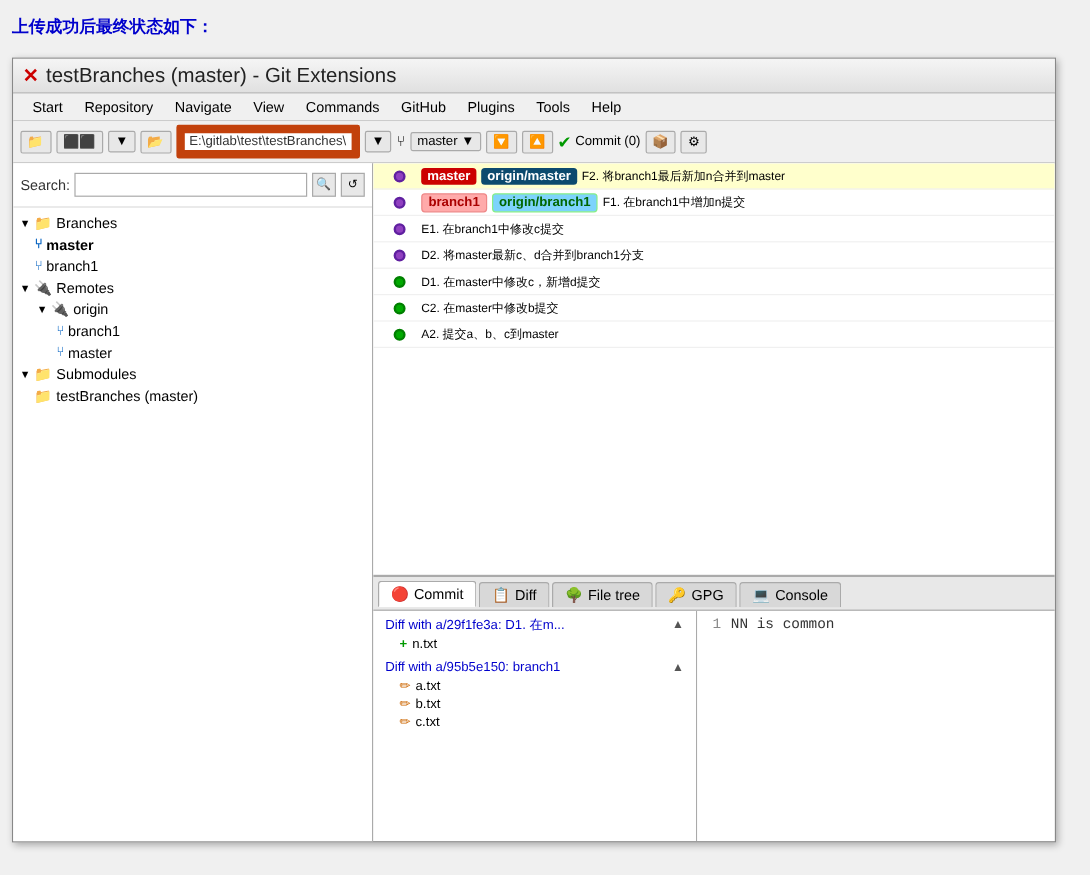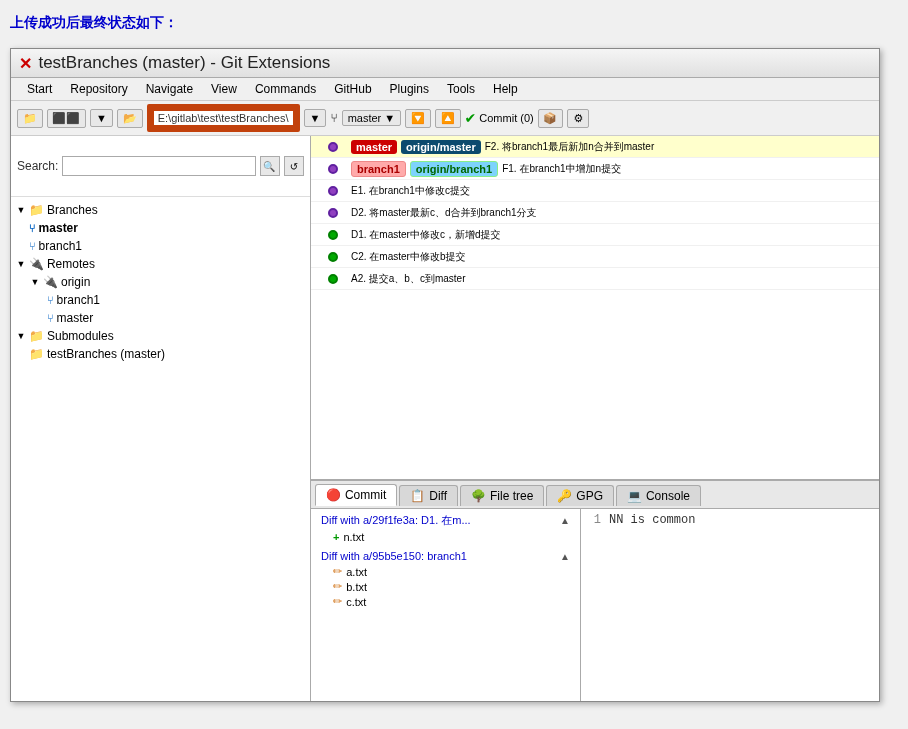--- a/index.html
+++ b/index.html
@@ -108,21 +108,21 @@
     }
     
     .sidebar {
       width: 300px;
       min-width: 300px;
       border-right: 1px solid #aaa;
       background: white;
       overflow-y: auto;
     }
     .search-bar {
-      padding: 20px 6px;
+      padding: 8px 6px;
       border-bottom: 1px solid #ddd;
       display: flex;
       align-items: center;
       gap: 4px;
     }
     .search-label {
       font-size: 12px;
       color: #333;
     }
     .search-input {

